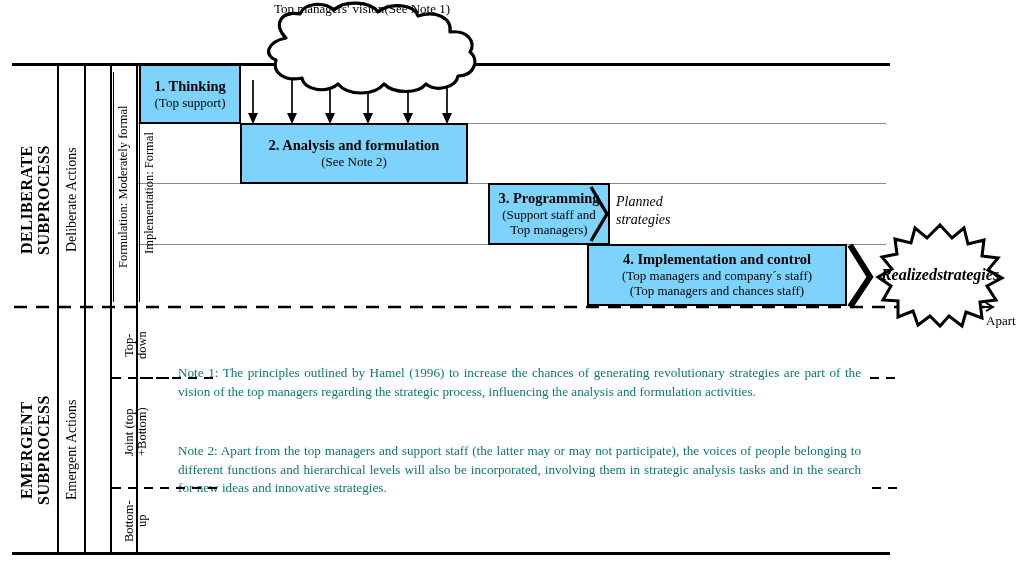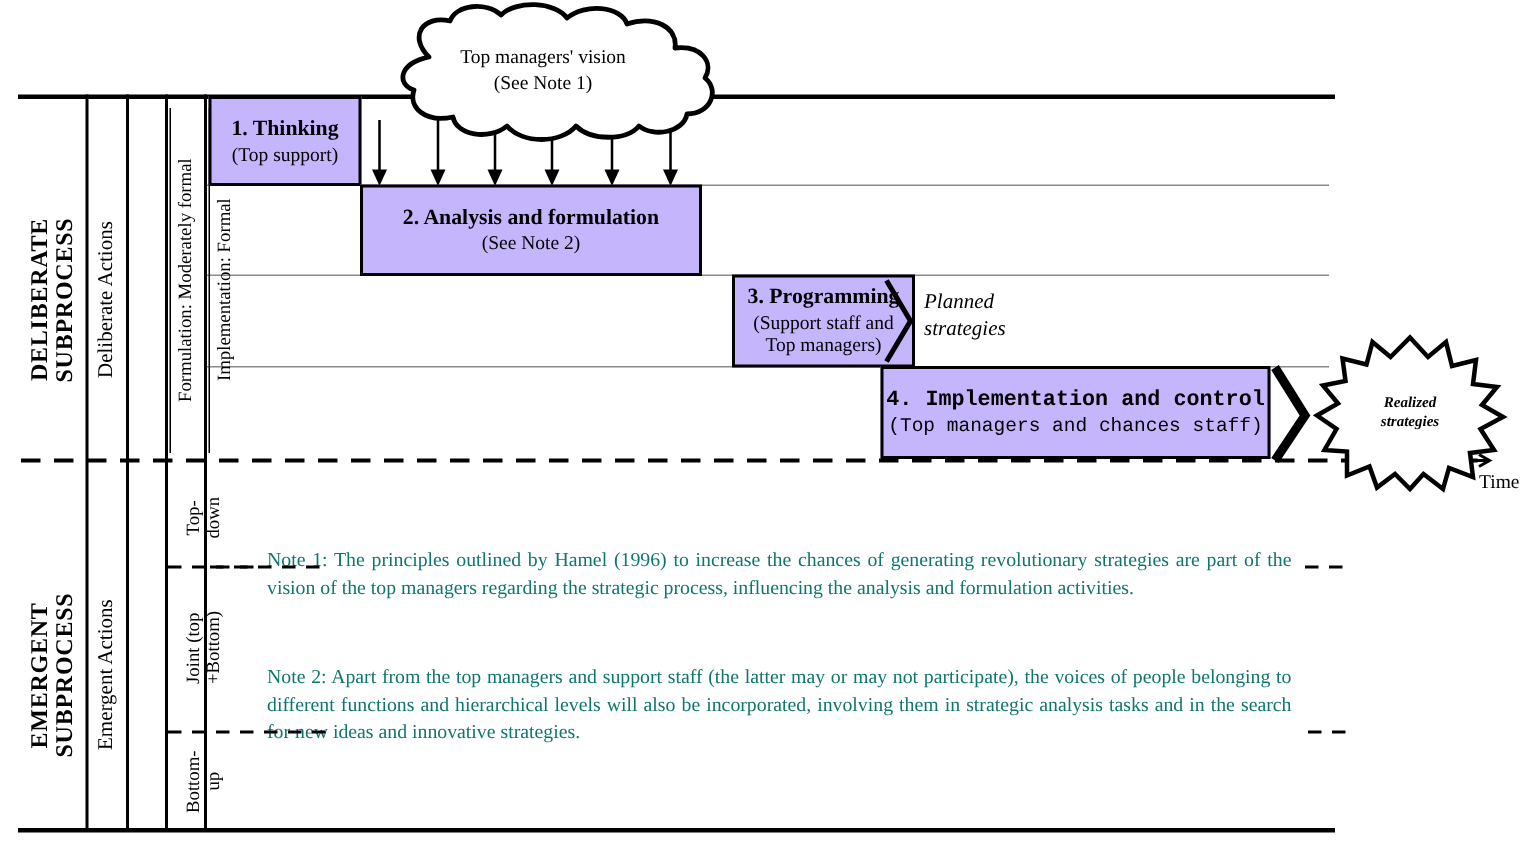--- a/index.html
+++ b/index.html
@@ -17,43 +17,43 @@
     text-align:center;
     line-height:1.05;
     white-space:pre-line;
   }
   .vl-big{font-weight:bold;font-size:16px;letter-spacing:.5px;}
   .vl-mid{font-size:14px;}
   .vl-sm{font-size:12.5px;}
 
   .pbox{
     position:absolute;
-    background:#c4b5fd;
+    background:#7dd3fc;
     border:2.5px solid #000;
     display:flex;flex-direction:column;
     align-items:center;justify-content:center;
     text-align:center;
     box-sizing:border-box;
     z-index:6;
   }
   .pbox .t{font-weight:bold;font-size:14.5px;line-height:1.15;}
   .pbox .s{font-size:13px;line-height:1.2;}
 
   .cloudwrap{position:absolute;z-index:8;}
   .cloudtxt{
     position:absolute;left:0;top:0;width:100%;height:100%;
-    display:flex;flex-direction:column;align-items:center;justify-content:center;
+    display:flex;flex-direction:row;justify-content:center;
     font-size:13px;line-height:1.32;text-align:center;
     pointer-events:none;
   }
   .starwrap{position:absolute;z-index:9;}
   .startxt{
     position:absolute;left:0;top:0;width:100%;height:100%;
-    display:flex;flex-direction:column;align-items:center;justify-content:center;
-    font-size:10px;font-weight:bold;font-style:italic;line-height:1.3;text-align:center;
+    display:flex;flex-direction:row;align-items:center;justify-content:center;
+    font-size:16px;font-weight:bold;font-style:italic;line-height:1.3;text-align:center;
     pointer-events:none;
   }
   .planned{
     position:absolute;font-weight:normal;font-style:italic;font-size:14px;line-height:1.25;
     z-index:7;
   }
   .timelbl{position:absolute;font-size:13px;z-index:10;}
 
   .note{
     position:absolute;font-size:13.2px;line-height:1.42;text-align:justify;
@@ -170,22 +170,23 @@
     <div class="t">2. Analysis and formulation</div>
     <div class="s">(See Note 2)</div>
   </div>
 
   <div class="pbox" style="left:488px;top:183px;width:122px;height:62px;">
     <div class="t">3. Programming</div>
     <div class="s">(Support staff and</div>
     <div class="s">Top managers)</div>
   </div>
 
-  <div class="pbox" style="left:587px;top:244px;width:260px;height:62px;font-family:Liberation Mono, monospace;">
+  <div class="pbox" style="left:587px;top:244px;width:260px;height:62px;">
     <div class="t">4. Implementation and control</div>
+    <div class="s">(Top managers and company´s staff)</div>
     <div class="s">(Top managers and chances staff)</div>
   </div>
 
   <svg style="position:absolute;left:588px;top:184px;width:26px;height:60px;z-index:7;">
     <path d="M3,3 L19,30 L3,57" fill="none" stroke="#000" stroke-width="3.4" stroke-linejoin="miter" stroke-linecap="butt"></path>
   </svg>
 
   <div class="planned" style="left:616px;top:193px;width:96px;white-space:pre-line;">Planned
 strategies</div>
 
@@ -196,19 +197,19 @@
   <div class="starwrap" style="left:878px;top:222px;width:124px;height:106px;">
     <svg viewBox="0 0 124 106" width="124" height="106">
       <polygon fill="#ffffff" stroke="#000000" stroke-width="3" stroke-linejoin="miter" points="62,3 74,16 86,6 90,22 106,18 104,34 120,36 110,48 124,56 109,64 118,78 102,80 104,96 88,90 84,104 71,94 62,104 52,94 40,103 35,89 20,95 20,79 5,78 13,64 0,55 14,47 4,35 19,32 17,17 33,21 37,6 49,16"></polygon>
     </svg>
     <div class="startxt">
       <div>Realized</div>
       <div>strategies</div>
     </div>
   </div>
 
-  <div class="timelbl" style="left:986px;top:313px;">Time</div>
+  <div class="timelbl" style="left:986px;top:313px;">Apart</div>
 
   <div class="note" style="left:178px;top:364px;width:683px;">Note 1: The principles outlined by Hamel (1996) to increase the chances of generating revolutionary strategies are part of the vision of the top managers regarding the strategic process, influencing the analysis and formulation activities.</div>
 
   <div class="note" style="left:178px;top:442px;width:683px;">Note 2: Apart from the top managers and support staff (the latter may or may not participate), the voices of people belonging to different functions and hierarchical levels will also be incorporated, involving them in strategic analysis tasks and in the search for new ideas and innovative strategies.</div>
 
 </div>
 
 </body></html>

